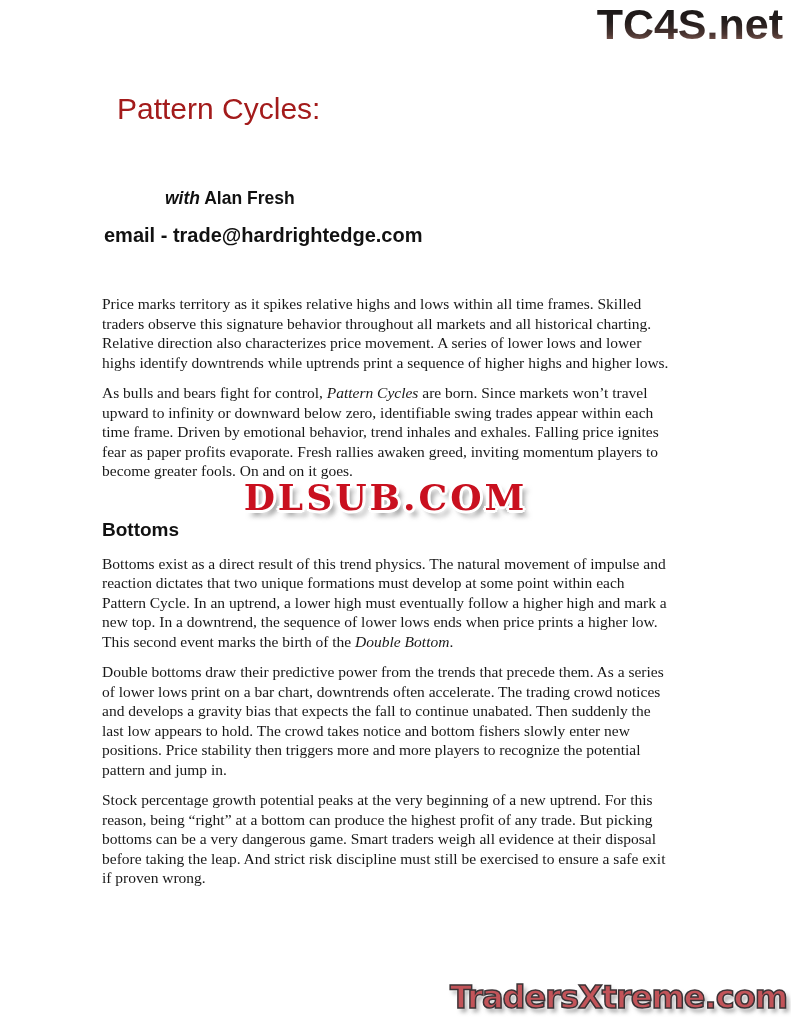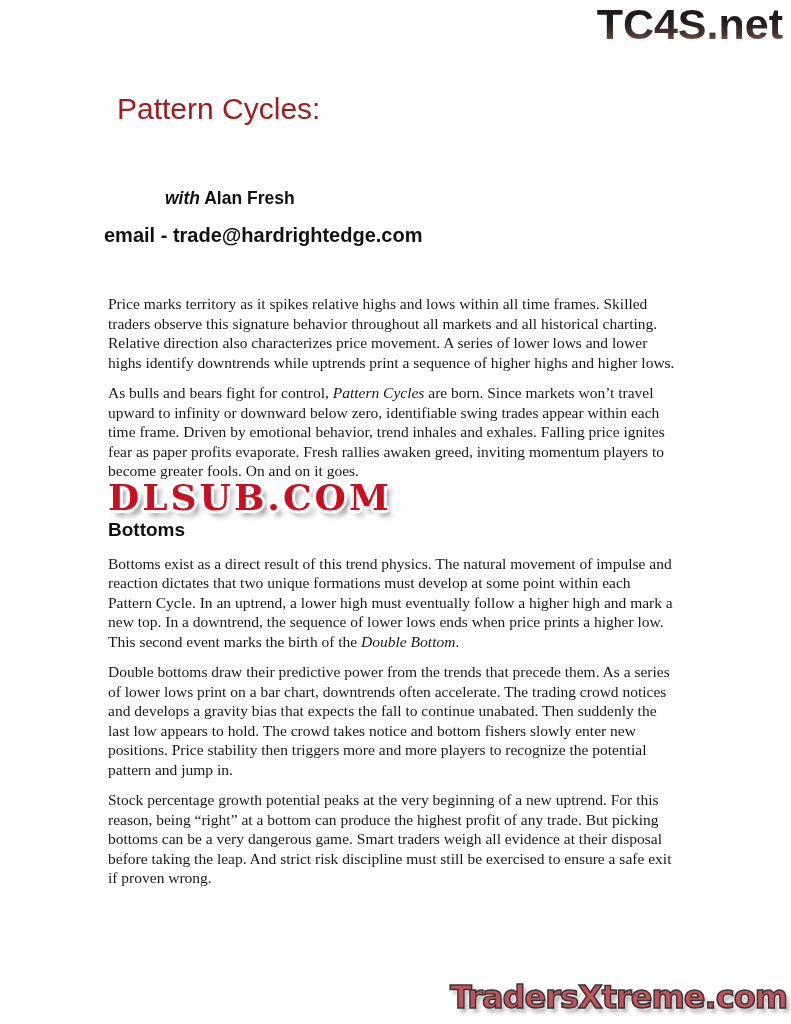--- a/index.html
+++ b/index.html
@@ -64,35 +64,35 @@
     top: 224px;
     font-family: "Liberation Sans", sans-serif;
     font-weight: bold;
     font-size: 20px;
     color: #111111;
   }
 
   
   .content {
     position: absolute;
-    left: 108px;
+    left: 102px;
     top: 294px;
     width: 567px;
     font-family: "Liberation Serif", serif;
     font-size: 15.5px;
     line-height: 19.5px;
     color: #181818;
   }
   .content p { margin: 0 0 11px 0; }
   .bi { font-weight: normal; font-style: italic; }
 
   
   .dlsub-wrap {
     margin: -4px 0 6px 0;
-    text-align: left;
+    text-align: center;
   }
   .dlsub-text {
     display: inline-block;
     font-family: "DejaVu Serif", serif;
     font-weight: bold;
     font-size: 36px;
     letter-spacing: 3px;
     color: #c9101f;
     text-shadow:
       -2px -2px 0 #ffffff, 2px -2px 0 #ffffff,

